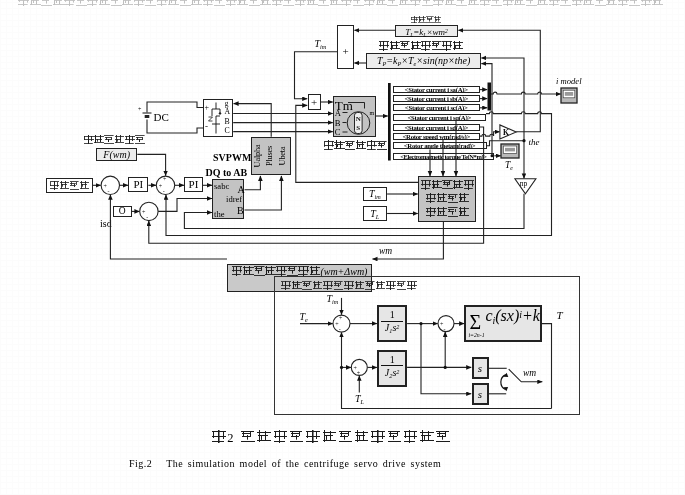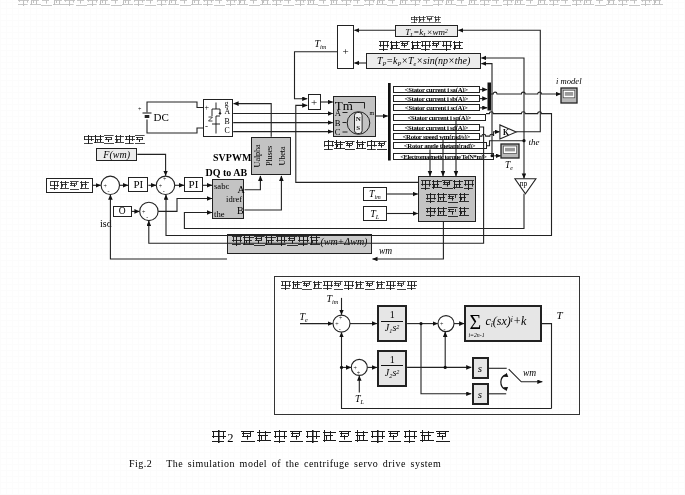--- a/index.html
+++ b/index.html
@@ -120,21 +120,21 @@
 <div class="a" style="left:505px;top:159.5px;font:italic 9.5px 'Liberation Serif'">T<sub>e</sub></div>
 <div class="a" style="left:379px;top:245.5px;font:italic 9.5px 'Liberation Serif'">wm</div>
 
 <div class="bx" style="left:362.5px;top:186.9px;width:24.6px;height:14.4px;font:italic 10px 'Liberation Serif';line-height:12.5px">T<sub>im</sub></div>
 <div class="bx" style="left:362.5px;top:205.6px;width:24.6px;height:15.8px;font:italic 10px 'Liberation Serif';line-height:14px">T<sub>L</sub></div>
 <div class="bx gy" style="left:418px;top:176.3px;width:58.3px;height:45.5px"></div>
 <div class="a" style="left:419px;top:179.5px;width:57px;text-align:center;font-size:10.3px;white-space:nowrap"><i class="cj"></i><i class="cj"></i><i class="cj"></i><i class="cj"></i><i class="cj"></i></div>
 <div class="a" style="left:419px;top:193.2px;width:57px;text-align:center;font-size:10.3px;white-space:nowrap"><i class="cj"></i><i class="cj"></i><i class="cj"></i><i class="cj"></i></div>
 <div class="a" style="left:419px;top:206.9px;width:57px;text-align:center;font-size:10.3px;white-space:nowrap"><i class="cj"></i><i class="cj"></i><i class="cj"></i><i class="cj"></i></div>
 
-<div class="bx" style="left:227px;top:234px;width:145.1px;height:20px;background:#c9c9c9;font:italic 10px 'Liberation Serif';line-height:13.5px;white-space:nowrap"><span style="font-size:10.6px;font-style:normal"><i class="cj"></i><i class="cj"></i><i class="cj"></i><i class="cj"></i><i class="cj"></i><i class="cj"></i><i class="cj"></i><i class="cj"></i></span>(wm+Δwm)</div>
+<div class="bx" style="left:227px;top:264px;width:145.1px;height:28px;background:#c9c9c9;font:italic 10px 'Liberation Serif';line-height:13.5px;white-space:nowrap"><span style="font-size:10.6px;font-style:normal"><i class="cj"></i><i class="cj"></i><i class="cj"></i><i class="cj"></i><i class="cj"></i><i class="cj"></i><i class="cj"></i><i class="cj"></i></span>(wm+Δwm)</div>
 
 <div class="a" style="left:273.7px;top:276.3px;width:306px;height:139.2px;border:1.4px solid #333;box-sizing:border-box"></div>
 <div class="a dt" style="left:281px;top:280px;font-size:9.6px"><i class="cj"></i><i class="cj"></i><i class="cj"></i><i class="cj"></i><i class="cj"></i><i class="cj"></i><i class="cj"></i><i class="cj"></i><i class="cj"></i><i class="cj"></i><i class="cj"></i><i class="cj"></i><i class="cj"></i></div>
 <div class="a" style="left:326.5px;top:292.5px;font:italic 10px 'Liberation Serif'">T<sub>im</sub></div>
 <div class="a" style="left:299.5px;top:311px;font:italic 10px 'Liberation Serif'">T<sub>e</sub></div>
 <div class="a" style="left:355px;top:392.5px;font:italic 10px 'Liberation Serif'">T<sub>L</sub></div>
 <div class="a" style="left:556.5px;top:308.5px;font:italic 11px 'Liberation Serif'">T</div>
 <div class="a" style="left:523px;top:367.8px;font:italic 9.5px 'Liberation Serif'">wm</div>
 
 <div class="fr" style="left:377.2px;top:305.2px;width:29.9px;height:36.8px;border:2px solid #222;background:#e6e6e6;box-sizing:border-box;font-size:10px">
@@ -144,21 +144,21 @@
   </div>
 <div class="fr" style="left:377.2px;top:349.9px;width:29.9px;height:36.8px;border:2px solid #222;background:#e6e6e6;box-sizing:border-box;font-size:10px">
  <div style="margin-top:2px;font-style:normal">1</div>
     <div class="bar"></div>
     <div>J<sub>2</sub>s<sup>2</sup></div>
   </div>
 
 <div class="fr" style="left:464.4px;top:305.2px;width:77.5px;height:36.8px;border:2px solid #222;background:#e6e6e6;box-sizing:border-box">
  <div style="position:absolute;left:3px;top:4px;font-size:20px;font-style:normal">Σ</div>
  <div style="position:absolute;left:2px;top:25px;font-size:5.8px;font-style:italic">i=2n-1</div>
- <div style="position:absolute;left:19px;top:7px;font-size:12px;font-style:italic;white-space:nowrap">c<sub>i</sub>(sx)<sup>i</sup>+k</div>
+ <div style="position:absolute;left:19px;top:0;font-size:16px;font-style:italic;white-space:nowrap">c<sub>i</sub>(sx)<sup>i</sup>+k</div>
 </div>
 
 <div class="fr" style="left:471.5px;top:357px;width:17px;height:22.3px;border:2px solid #222;background:#e6e6e6;box-sizing:border-box;font-size:11px;line-height:19px">s</div>
 <div class="fr" style="left:471.5px;top:383.3px;width:17px;height:21.5px;border:2px solid #222;background:#e6e6e6;box-sizing:border-box;font-size:11px;line-height:18px">s</div>
 
 <div class="a cap1" style="left:211px;top:430px;font-size:13.4px"><i class="cj"></i><span style="font-size:12.5px">2&nbsp;&nbsp;</span><i class="cj"></i><i class="cj"></i><i class="cj"></i><i class="cj"></i><i class="cj"></i><i class="cj"></i><i class="cj"></i><i class="cj"></i><i class="cj"></i><i class="cj"></i><i class="cj"></i><i class="cj"></i><i class="cj"></i></div>
 <div class="a" style="left:129px;top:458px;font-size:10px;letter-spacing:0.5px;word-spacing:1.6px">Fig.2&nbsp;&nbsp;&nbsp;The simulation model of the centrifuge servo drive system</div>
 
 <svg width="685" height="495" viewBox="0 0 685 495">
 <defs>

